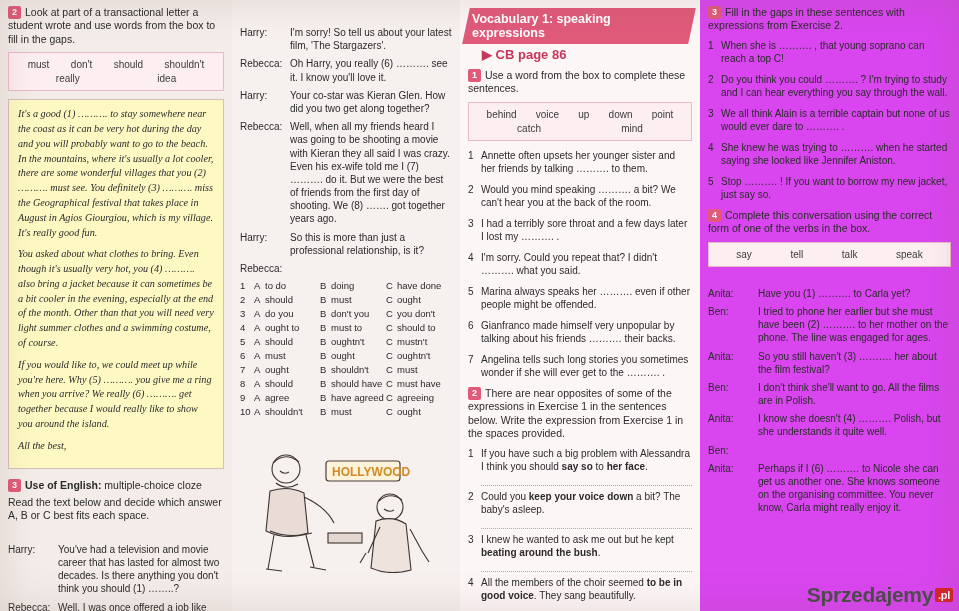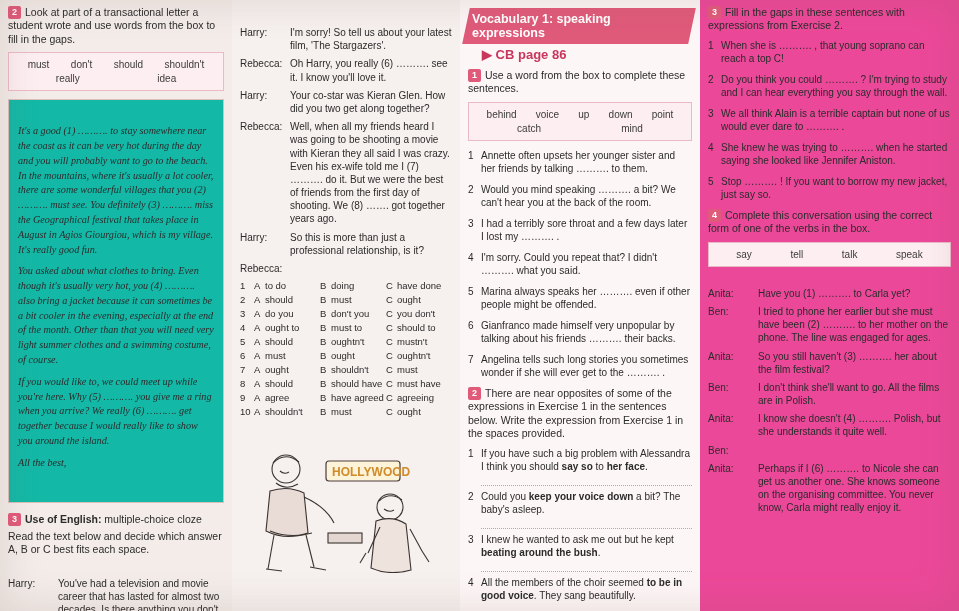--- a/index.html
+++ b/index.html
@@ -3,36 +3,36 @@
 <meta charset="utf-8">
 <style>
   html,body{margin:0;padding:0;background:#efe7e4;}
   body{width:959px;height:611px;overflow:hidden;font-family:"Liberation Serif",serif;color:#2b2b2b;}
   .page{position:relative;width:959px;height:611px;background:#f5efec;}
   
   .col{position:absolute;top:0;height:611px;box-sizing:border-box;padding:6px 8px 0 8px;}
   .col1{left:0;width:232px;background:#f3ece9;}
   .col2{left:232px;width:228px;background:#f6f0ee;}
   .col3{left:460px;width:240px;background:#fdf6f7;}
-  .col4{left:700px;width:259px;background:#ec4899;}
+  .col4{left:700px;width:259px;background:#d946ef;}
   .gutter{position:absolute;top:0;height:611px;width:3px;background:#e3d7d3;}
   .g1{left:230px;} .g2{left:458px;} .g3{left:698px;}
 
   .exnum{display:inline-block;width:13px;height:13px;line-height:13px;text-align:center;
          background:#e05a7a;color:#fff;font-weight:bold;font-size:9px;border-radius:2px;
          font-family:"Liberation Sans",sans-serif;vertical-align:1px;margin-right:4px;}
   .rubric{font-size:10.5px;line-height:1.28;margin:0 0 6px 0;font-family:"Liberation Sans",sans-serif;}
   .hdr{font-size:10.5px;font-weight:bold;font-family:"Liberation Sans",sans-serif;}
 
   .wordbox{border:1px solid #eab9c6;background:#fdeef2;padding:6px 8px;margin:4px 0 8px 0;}
   .wordbox .row{display:flex;justify-content:space-around;font-size:10px;
                 font-family:"Liberation Sans",sans-serif;color:#3b3b3b;}
   .wordbox .row+.row{margin-top:3px;}
 
-  .letterbox{border:1px solid #d8bfb8;background:#14b8a6;padding:24px 9px;font-size:10.2px;
+  .letterbox{border:1px solid #d8bfb8;background:#fef9c3;padding:7px 9px;font-size:10.2px;
              line-height:1.45;font-style:italic;}
   .letterbox p{margin:0 0 7px 0;}
   .sig{font-family:"Liberation Serif",serif;font-size:15px;font-style:italic;margin-top:2px;}
 
   .dlg{font-size:10px;line-height:1.32;font-family:"Liberation Sans",sans-serif;margin-top:20px;}
   .dlg .line{display:flex;margin-bottom:5px;}
   .dlg .who{width:50px;flex:0 0 50px;font-weight:normal;}
   .dlg .say{flex:1;}
 
   .opts{font-size:9.5px;font-family:"Liberation Sans",sans-serif;margin-top:4px;}
@@ -484,15 +484,18 @@
       <div class="line">
         <div class="who">Ben:</div>
       </div>
       <div class="line">
         <div class="who">Anita:</div>
         <div class="say">Perhaps if I (6) ………. to Nicole she can get us another one. She knows someone on the organising committee. You never know, Carla might really enjoy it.</div>
       </div>
     </div>
   </div>
 
+  <div class="wm">
+    <span>Sprzedajemy</span><span class="pl">.pl</span>
+  </div>
 
   <div class="shadow"></div>
 </div>
 
 </body></html>

